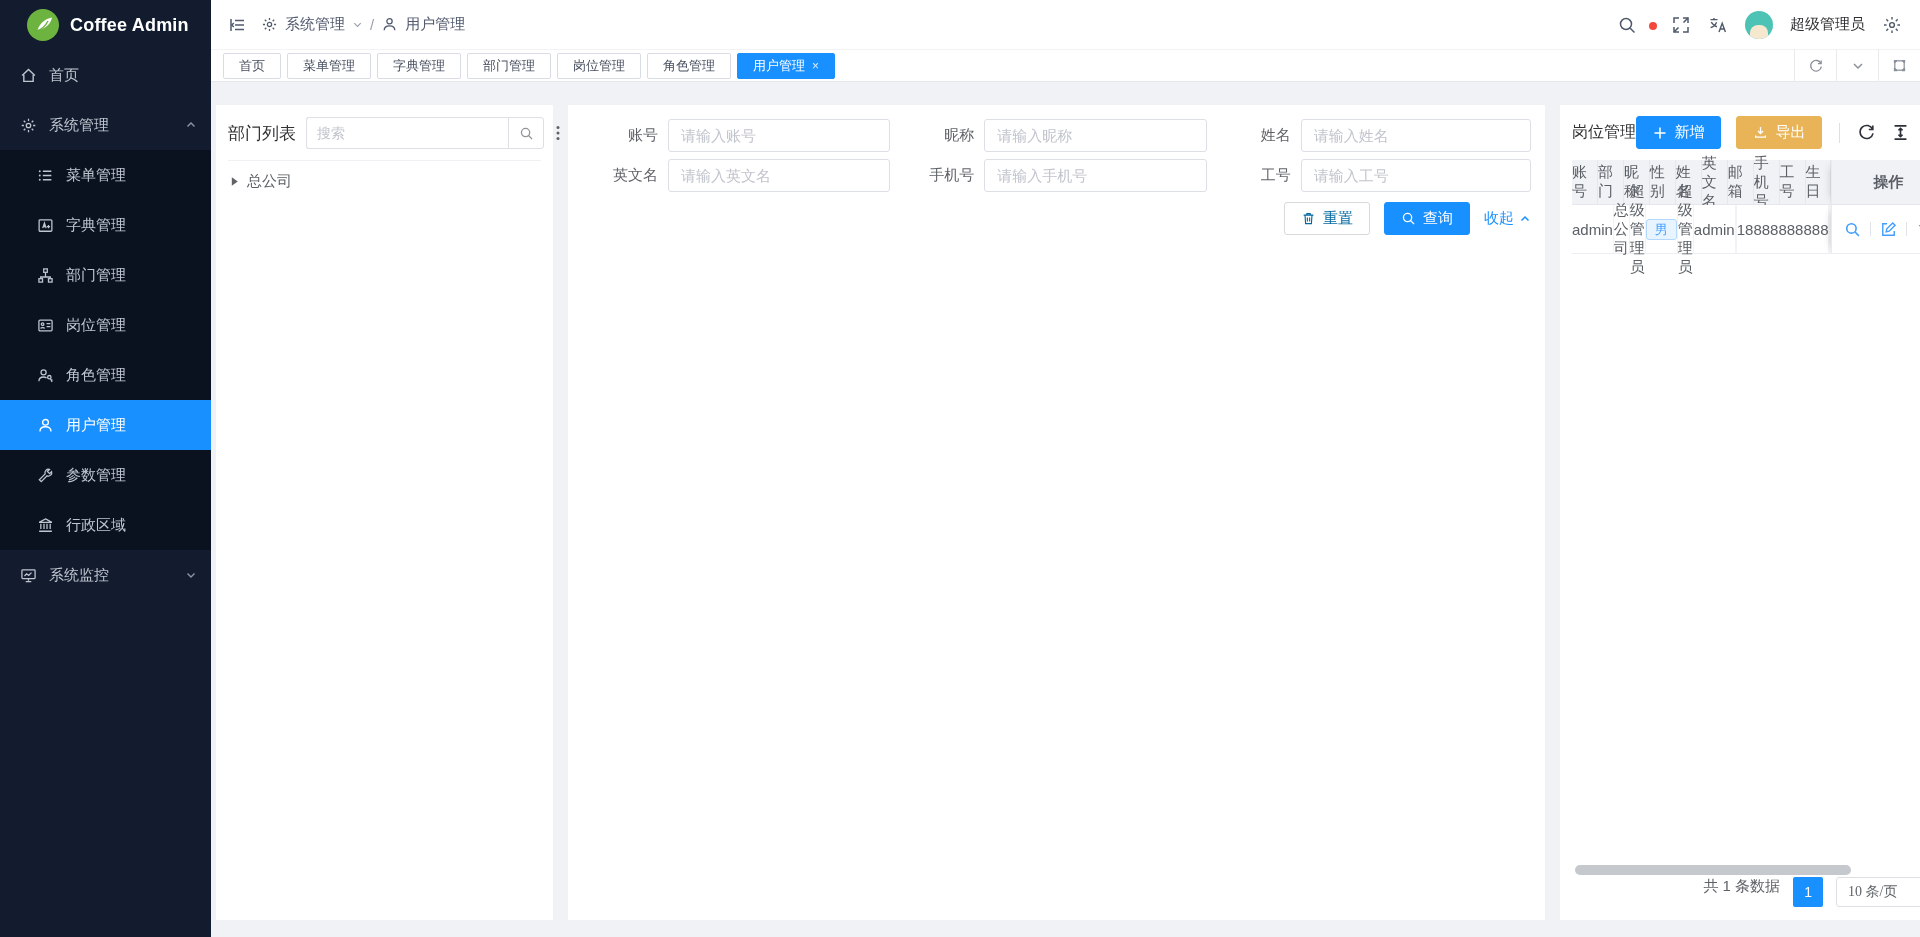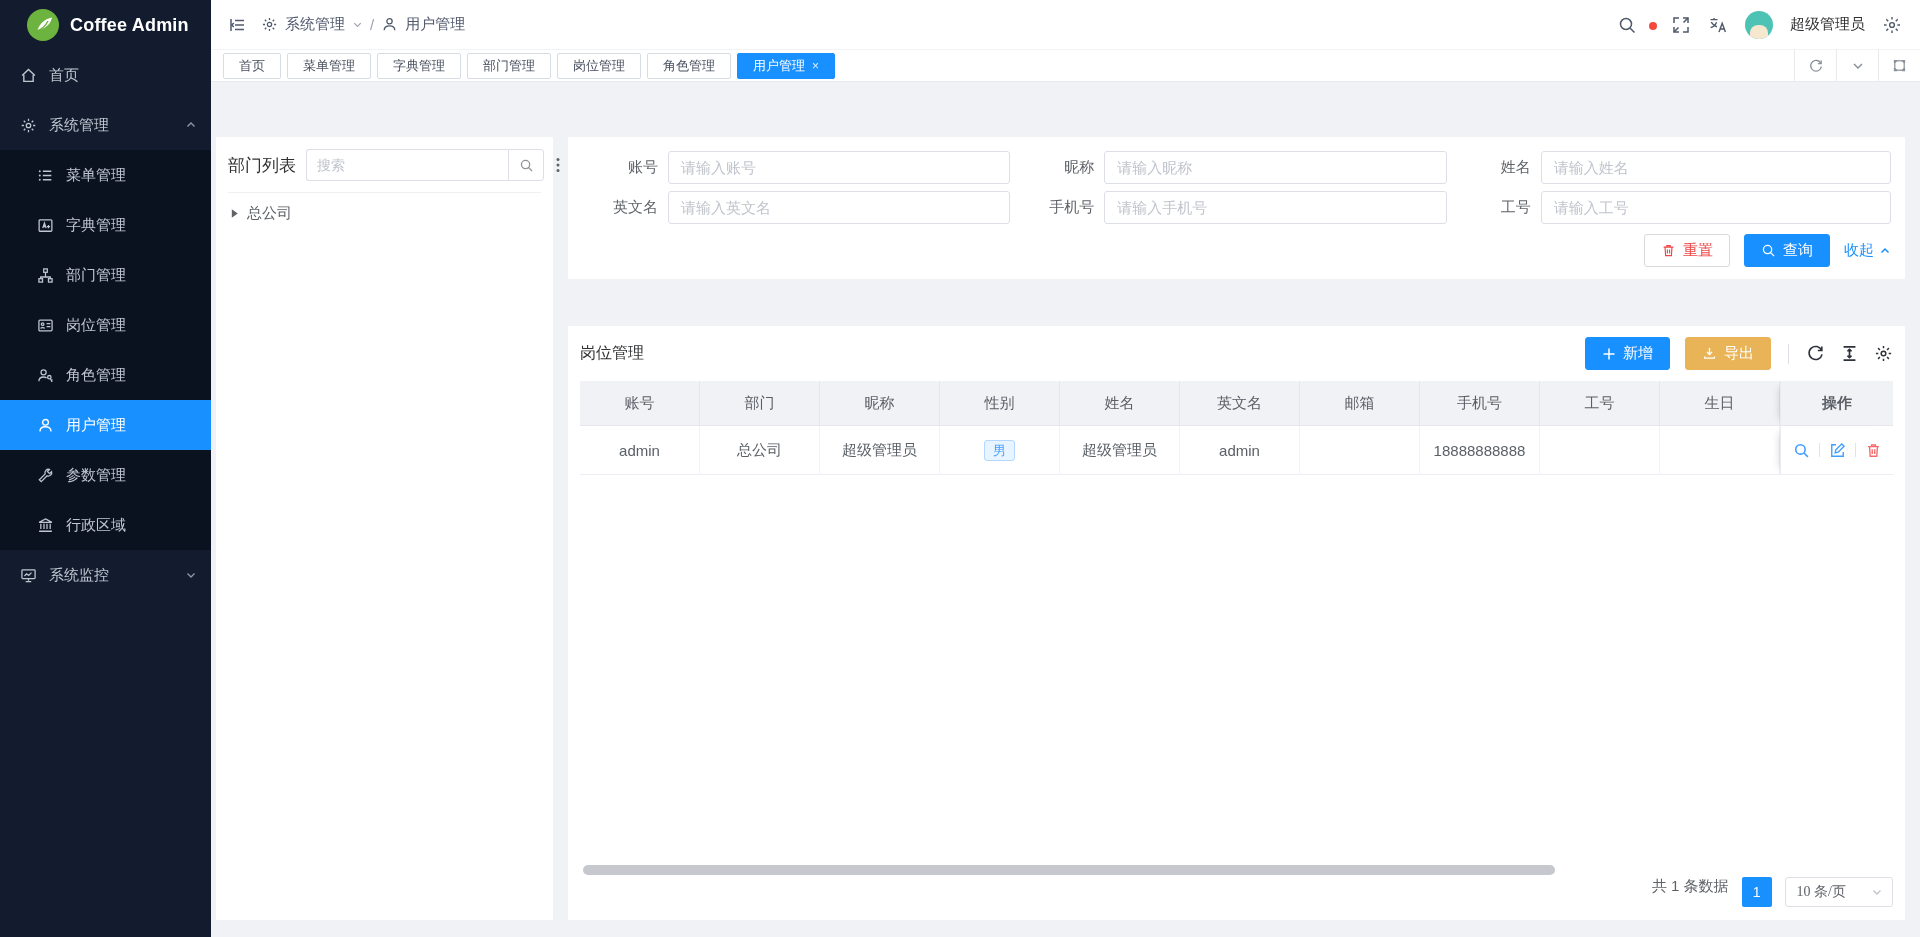--- a/index.html
+++ b/index.html
@@ -38,47 +38,47 @@
 
   .tabbar { height:33px; background:#fff; border-top:1px solid #f2f3f5; border-bottom:1px solid #e6e8eb; display:flex; align-items:center; padding-left:12px; }
   .tab { height:26px; display:flex; align-items:center; padding:0 15px; border:1px solid #d8dce5; border-radius:2px; background:#fff; color:#495060; font-size:13px; margin-right:6px; cursor:pointer; white-space:nowrap; }
   .tab.active { background:#1890ff; border-color:#1890ff; color:#fff; gap:7px; }
   .tab .x { font-size:12px; opacity:.85; }
   .tabbar-right { margin-left:auto; display:flex; height:33px; }
   .tab-ctl { width:42px; height:100%; display:flex; align-items:center; justify-content:center; border-left:1px solid #e8eaec; color:#8a9099; cursor:pointer; }
 
   
   .content { flex:1; display:flex; gap:15px; padding:23px 15px 17px 5px; min-height:0; }
-  .card { background:#fff; border-radius:1px;margin-top:32px; }
+  .card { background:#fff; border-radius:1px; }
 
   .dept-card { width:337px; flex-shrink:0; padding:12px 12px 0; display:flex; flex-direction:column; }
   .dept-head { display:flex; align-items:center; gap:10px; padding-bottom:11px; border-bottom:1px solid #eef0f3; }
   .dept-title { font-size:17px; color:#303133; white-space:nowrap; }
   .dept-search { flex:1; display:flex; }
   .dept-search input { flex:1; min-width:0; height:32px; border:1px solid #dcdfe6; border-right:none; border-radius:3px 0 0 3px; padding:0 10px; font-size:14px; color:#303133; outline:none; font-family:inherit; }
   .dept-search input::placeholder { color:#c0c4cc; }
   .dept-search .append { width:36px; height:32px; border:1px solid #dcdfe6; border-radius:0 3px 3px 0; display:flex; align-items:center; justify-content:center; color:#909399; background:#fff; cursor:pointer; }
   .dots { color:#606266; cursor:pointer; padding:2px; }
   .tree { padding:11px 2px; }
   .tree-node { display:flex; align-items:center; gap:8px; color:#5b6066; font-size:15px; cursor:pointer; }
   .caret { color:#606266; }
 
-  .right-col { flex:1; display:flex; flex-direction:column; gap:15px; min-width:0; }
+  .right-col { flex:1; display:flex; flex-direction:row; gap:15px; min-width:0; }
 
   
   .search-card { padding:7px 14px 12px; }
   .form-row { display:flex; margin-top:7px; }
   .form-item { flex:1; display:flex; align-items:center; min-width:0; }
   .form-label { width:86px; flex-shrink:0; text-align:right; padding-right:10px; color:#5f6368; font-size:15px; white-space:nowrap; }
   .form-item input { flex:1; min-width:0; height:33px; border:1px solid #dcdfe6; border-radius:3px; padding:0 12px; font-size:15px; color:#303133; outline:none; font-family:inherit; }
   .form-item input::placeholder { color:#c0c4cc; }
   .form-item .spacer-right { width:8px; }
   .form-actions { display:flex; justify-content:flex-end; align-items:center; gap:14px; margin-top:10px; }
   .btn { height:33px; display:inline-flex; align-items:center; gap:7px; padding:0 16px; border-radius:3px; font-size:15px; cursor:pointer; border:1px solid transparent; font-family:inherit; background:#fff; }
-  .btn-plain { border-color:#d9d9d9; color:#ef4444;justify-content:flex-end; }
+  .btn-plain { border-color:#d9d9d9; color:#0369a1;justify-content:flex-end; }
   .btn-primary { background:#1890ff; border-color:#1890ff; color:#fff; }
   .btn-warning { background:#e9b457; border-color:#e9b457; color:#fff; }
   .link-collapse { color:#1890ff; display:inline-flex; align-items:center; gap:5px; font-size:15px; cursor:pointer; }
 
   
   .table-card { flex:1; padding:0 12px; display:flex; flex-direction:column; min-height:0; }
   .tc-header { height:55px; display:flex; align-items:center; }
   .tc-title { font-size:16px; color:#303133; }
   .tc-tools { margin-left:auto; display:flex; align-items:center; gap:15px; }
   .tool-divider { width:1px; height:20px; background:#dcdfe6; margin:0 2px; }

